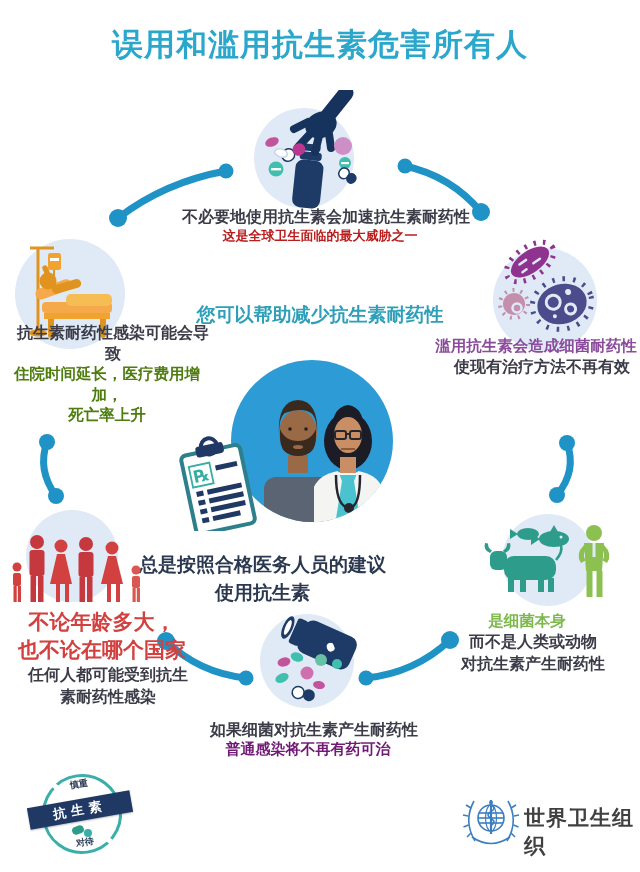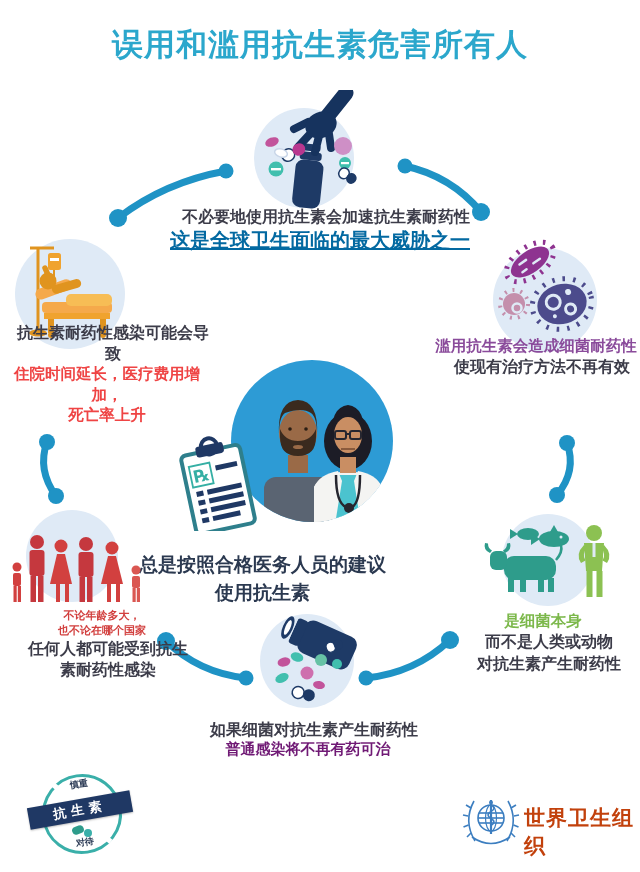--- a/index.html
+++ b/index.html
@@ -1,45 +1,45 @@
 <!DOCTYPE html>
 <html><head>
 <meta charset="utf-8">
 <style>
   html,body{margin:0;padding:0;background:#fff;}
   #poster{position:relative;width:640px;height:872px;background:#ffffff;overflow:hidden;
           font-family:"DejaVu Sans","Liberation Sans",sans-serif;}
   .abs{position:absolute;}
   .txt{position:absolute;text-align:center;line-height:1.32;}
   .t-main{font-size:16px;font-weight:600;color:#3C3C49;margin-left:12px;}
-  .t-pink{font-size:20px;font-weight:700;color:#0369a1;text-decoration:underline;}
-  .t-orange{font-size:15.5px;font-weight:700;color:#ef4444;}
+  .t-pink{font-size:13px;font-weight:700;color:#b91c1c;}
+  .t-orange{font-size:15.5px;font-weight:700;color:#4d7c0f;}
   .t-purple{font-size:15.5px;font-weight:700;color:#8A4B9B;}
-  .t-red{font-size:11px;font-weight:700;color:#D2403F;}
+  .t-red{font-size:21px;font-weight:700;color:#D2403F;}
   .t-green{font-size:15.5px;font-weight:700;color:#7CB84B;}
   .t-teal{font-size:15px;font-weight:700;color:#701a75;}
   #title{top:24px;left:0;width:640px;text-align:center;font-size:31px;font-weight:600;
          color:#2BA7CC;letter-spacing:1px;}
   #title .em{font-weight:800;}
   #center-heading{top:302px;left:0;width:640px;font-size:19px;font-weight:600;color:#2E9FB8;}
   #center-advice{top:551px;left:0;width:525px;font-size:19px;font-weight:700;color:#2B3950;line-height:1.45;}
   
   #badge{left:28px;top:770px;width:110px;height:92px;}
   #badge .ring{position:absolute;left:14px;top:4px;width:74px;height:74px;border:3px solid #3AAFA9;
                border-radius:50%;transform:rotate(-8deg);}
   #badge .notch{position:absolute;width:10px;height:5px;background:#fff;}
   #badge .small-label{position:absolute;font-size:9px;font-weight:700;color:#2B3A55;transform:rotate(-8deg);}
   #badge .banner{position:absolute;left:0px;top:29px;width:104px;height:22px;background:#1F3864;
                  transform:rotate(-10deg);color:#fff;font-size:13px;font-weight:700;letter-spacing:5px;
                  text-align:center;line-height:22px;box-shadow:0 1px 2px rgba(0,0,0,.25);}
   #badge .pill-a{position:absolute;left:44px;top:56px;width:12px;height:8px;border-radius:4px;
                  background:#2E9C8B;transform:rotate(-20deg);}
   #badge .pill-b{position:absolute;left:56px;top:59px;width:8px;height:8px;border-radius:50%;background:#3AAFA9;}
   
-  #who-text{left:524px;top:804px;font-size:21px;font-weight:700;color:#c2410c;letter-spacing:1px;}
+  #who-text{left:524px;top:804px;font-size:21px;font-weight:700;color:#404040;letter-spacing:1px;}
 </style>
 </head>
 <body>
 
 <div id="poster">
 
   <div id="title" class="abs"><span>误用和滥用</span><span class="em">抗生素</span><span>危害所有人</span></div>
 
   <svg class="abs" style="left:0;top:0" width="640" height="872" viewBox="0 0 640 872">
     <g stroke="#1F93C5" stroke-width="7" fill="none" stroke-linecap="round">
@@ -151,20 +151,21 @@
     </g>
     <circle cx="32" cy="66" r="14" fill="none" stroke="#C48FAC" stroke-width="4" stroke-dasharray="2 6"></circle>
     <circle cx="32" cy="66" r="11" fill="#C48FAC"></circle>
     <circle cx="35" cy="70" r="4.5" fill="none" stroke="#DFEAF6" stroke-width="2.5"></circle>
   </svg>
   <div class="txt" style="left:432px;top:336px;width:208px">
     <div class="t-purple">滥用抗生素会造成细菌耐药性</div>
     <div class="t-main">使现有治疗方法不再有效</div>
   </div>
 
+  <div class="txt" id="center-heading">您可以帮助减少抗生素耐药性</div>
 
   <svg class="abs" style="left:178px;top:353px" width="220" height="178" viewBox="0 0 220 178">
     <defs>
         <clipPath id="cclip">
           <circle cx="134" cy="88" r="81"></circle>
         </clipPath>
       </defs>
     <circle cx="134" cy="88" r="81" fill="#2D9BD5"></circle>
     <g clip-path="url(#cclip)">
       <rect x="86" y="124" width="68" height="58" rx="12" fill="#5A6472"></rect>
@@ -281,21 +282,21 @@
     <g fill="#8CC152">
       <circle cx="118" cy="25" r="8"></circle>
       <path d="M108,35 h20 l-2,28 h-16 z"></path>
       <path d="M108,37 q-9,9 -3,18 l4.5,-2.5 q-4,-6 1.5,-13 z"></path>
       <path d="M128,37 q9,9 3,18 l-4.5,-2.5 q4,-6 -1.5,-13 z"></path>
       <rect x="110.5" y="63" width="6" height="26"></rect>
         <rect x="120.5" y="63" width="6" height="26"></rect>
     </g>
     <rect x="116.5" y="35" width="3" height="14" fill="#DFEAF6"></rect>
   </svg>
-  <div class="txt" style="left:448px;top:611px;width:190px">
+  <div class="txt" style="left:432px;top:611px;width:190px">
     <div class="t-green">是细菌本身</div>
     <div class="t-main">而不是人类或动物</div>
     <div class="t-main">对抗生素产生耐药性</div>
   </div>
 
   <svg class="abs" style="left:244px;top:600px" width="135" height="124" viewBox="0 0 135 124">
     <circle cx="63" cy="61" r="47" fill="#DFEAF6"></circle>
     <g transform="rotate(24 82 45)">
       <rect x="55" y="27" width="56" height="35" rx="9" fill="#1E3A66"></rect>
       <rect x="46" y="31" width="11" height="27" rx="3" fill="#1E3A66"></rect>

